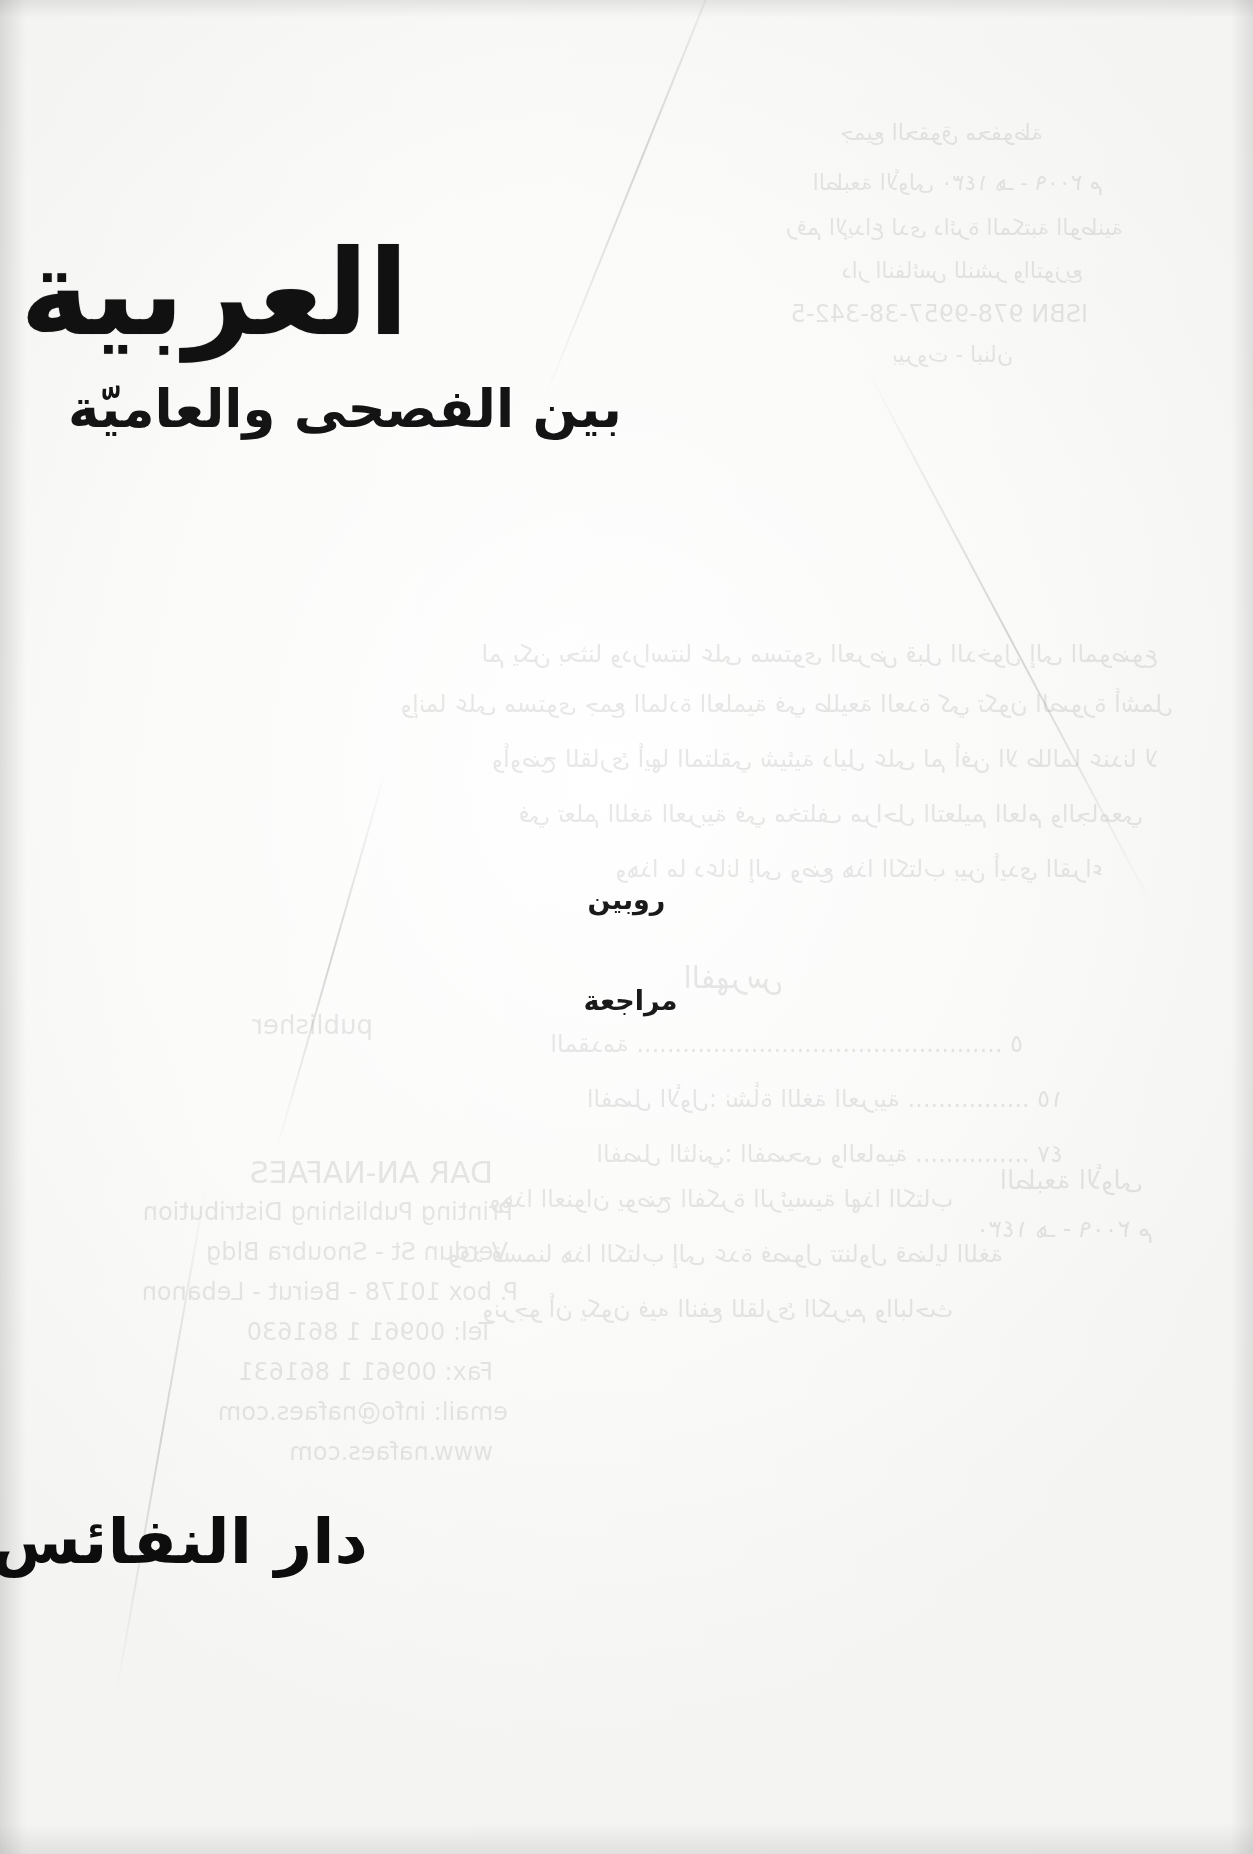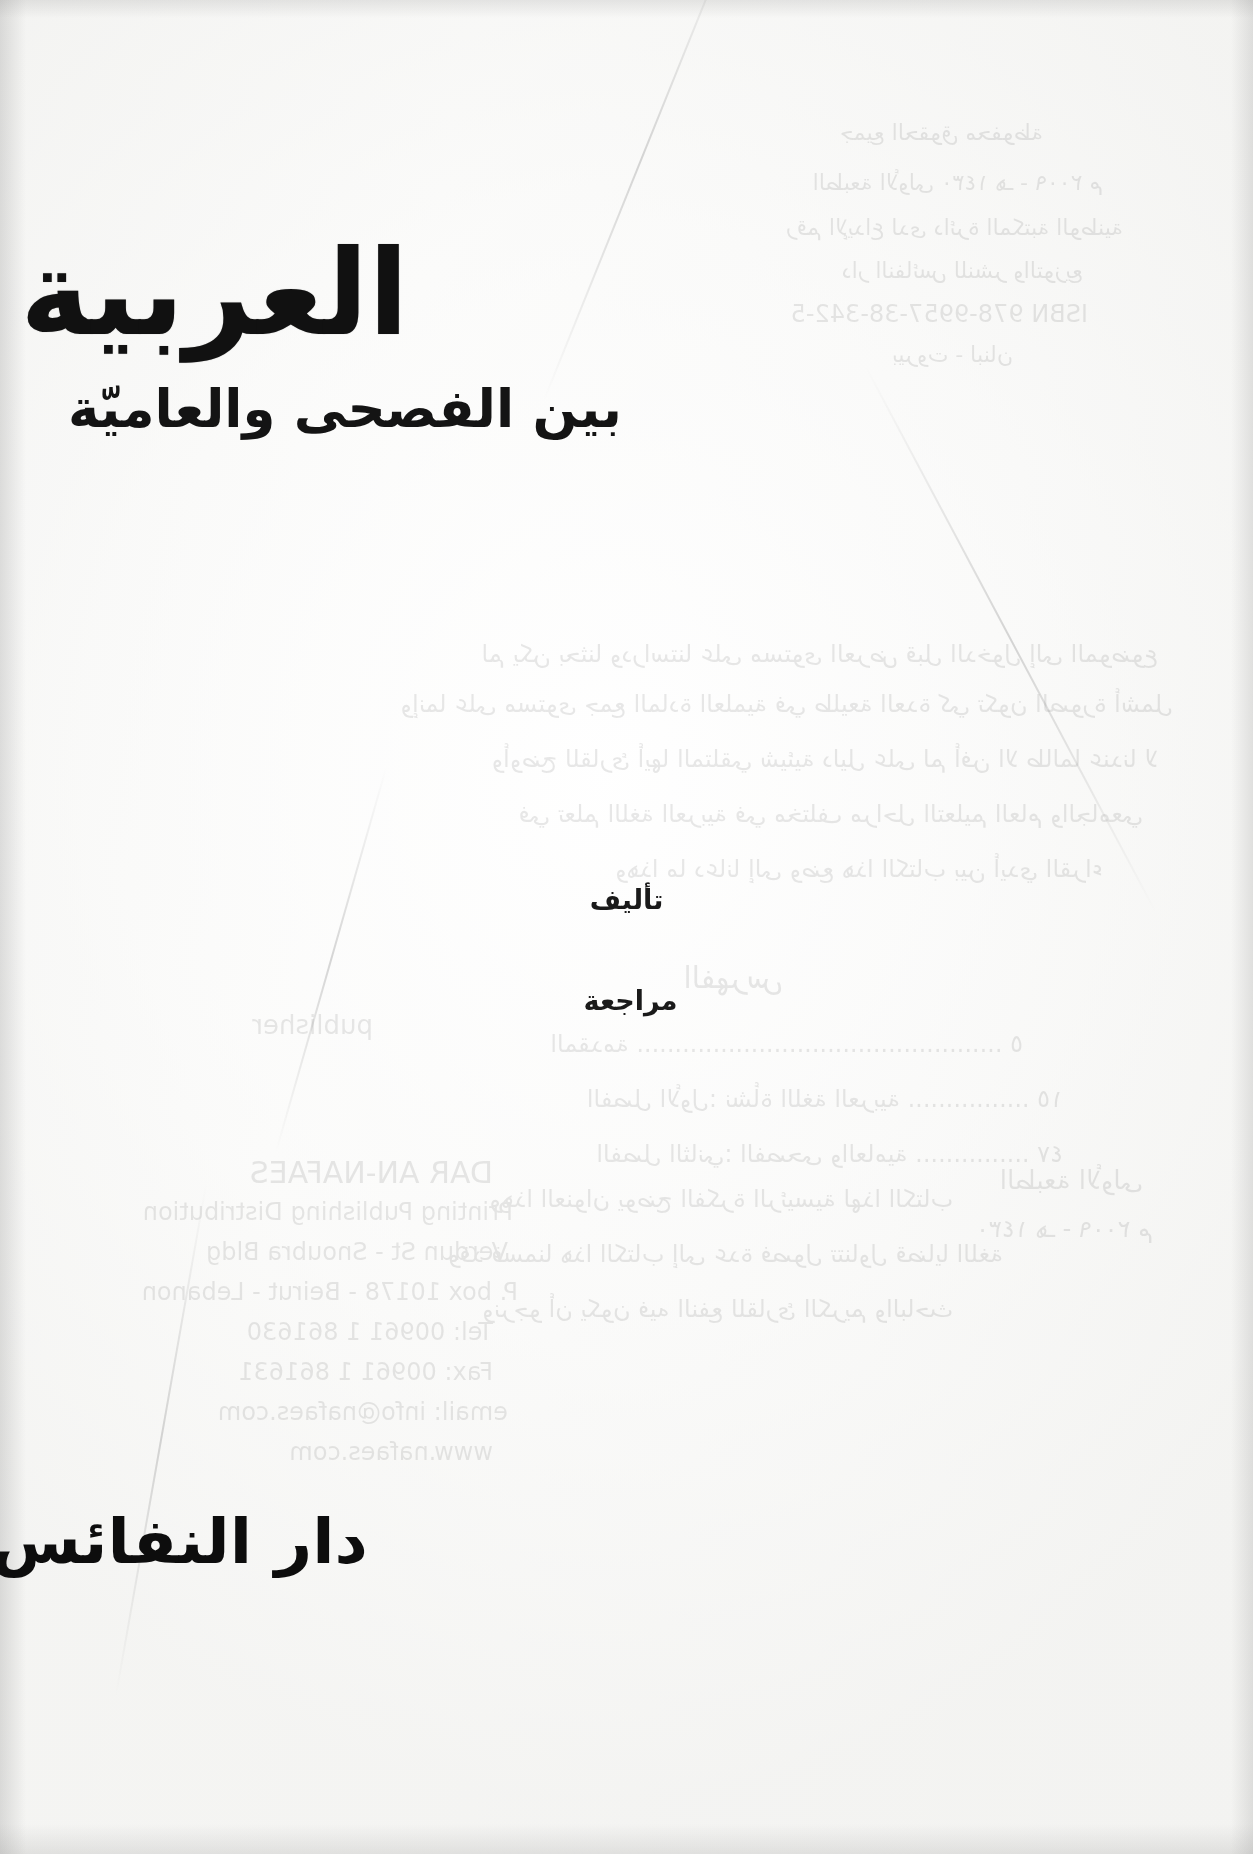--- a/index.html
+++ b/index.html
@@ -186,21 +186,21 @@
   <div class="edge-shadow-right"></div>
   <div class="edge-shadow-top"></div>
   <div class="edge-shadow-bottom"></div>
 
   <div class="title-block">
     <div class="main-title">العربية</div>
     <div class="subtitle">بين الفصحى والعاميّة</div>
   </div>
 
   <div class="author-block">
-    <div class="role-label">تأليف</div>
+    <div class="role-label">روبين</div>
 
     <div class="reviewer-block">
       <div class="role-label">مراجعة</div>
     </div>
   </div>
 
   <div class="publisher">
     <span class="publisher-mark">دار النفائس</span>
   </div>
 

